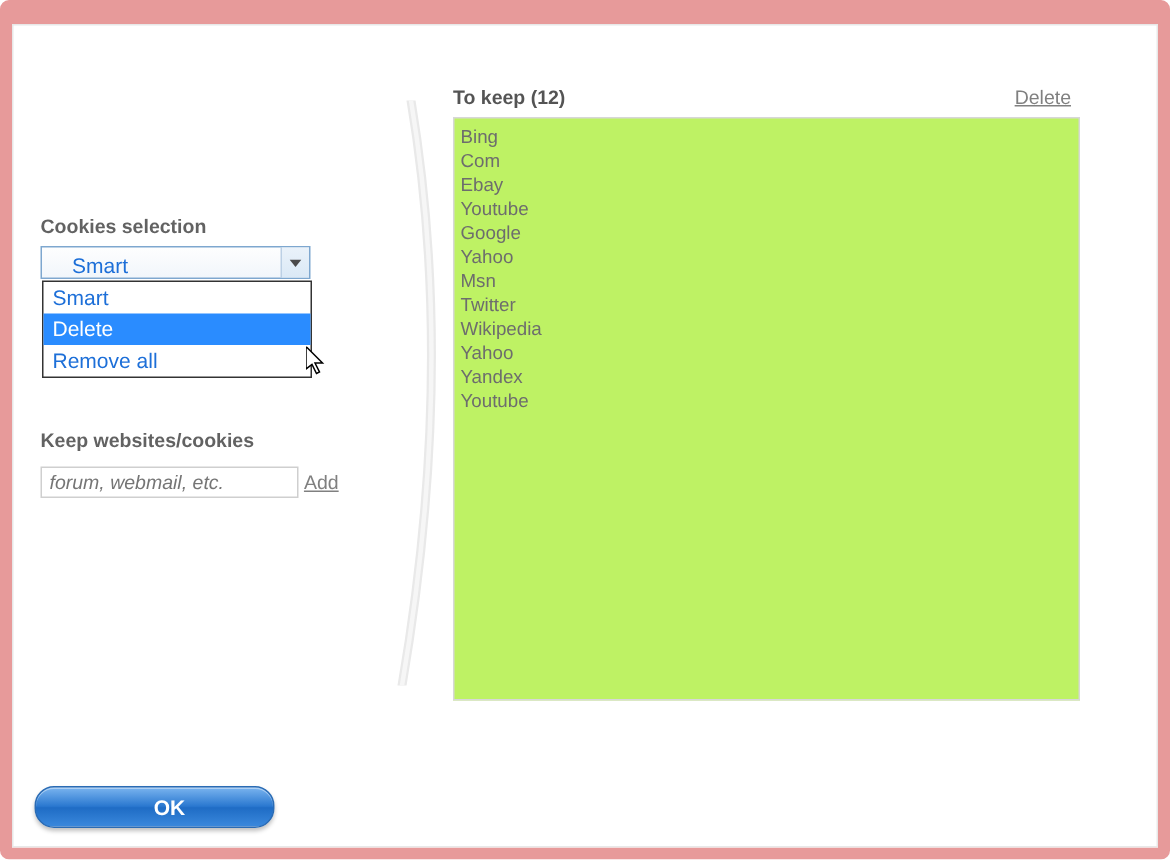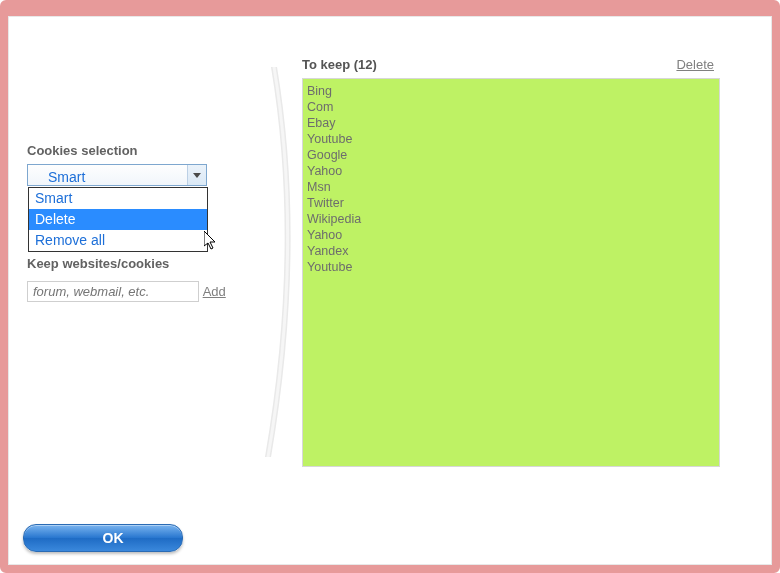--- a/index.html
+++ b/index.html
@@ -90,21 +90,21 @@
   }
 
   .cursor {
     position: absolute;
     left: 176px;
     top: 66px;
     pointer-events: none;
   }
 
   .keep-section {
-    margin-top: 70px;
+    margin-top: 100px;
   }
   .keep-input {
     box-sizing: border-box;
     width: 172px;
     height: 21px;
     border: 1px solid #cfcfcf;
     background: #fff;
     padding: 2px 5px;
     font: inherit;
     font-style: italic;

